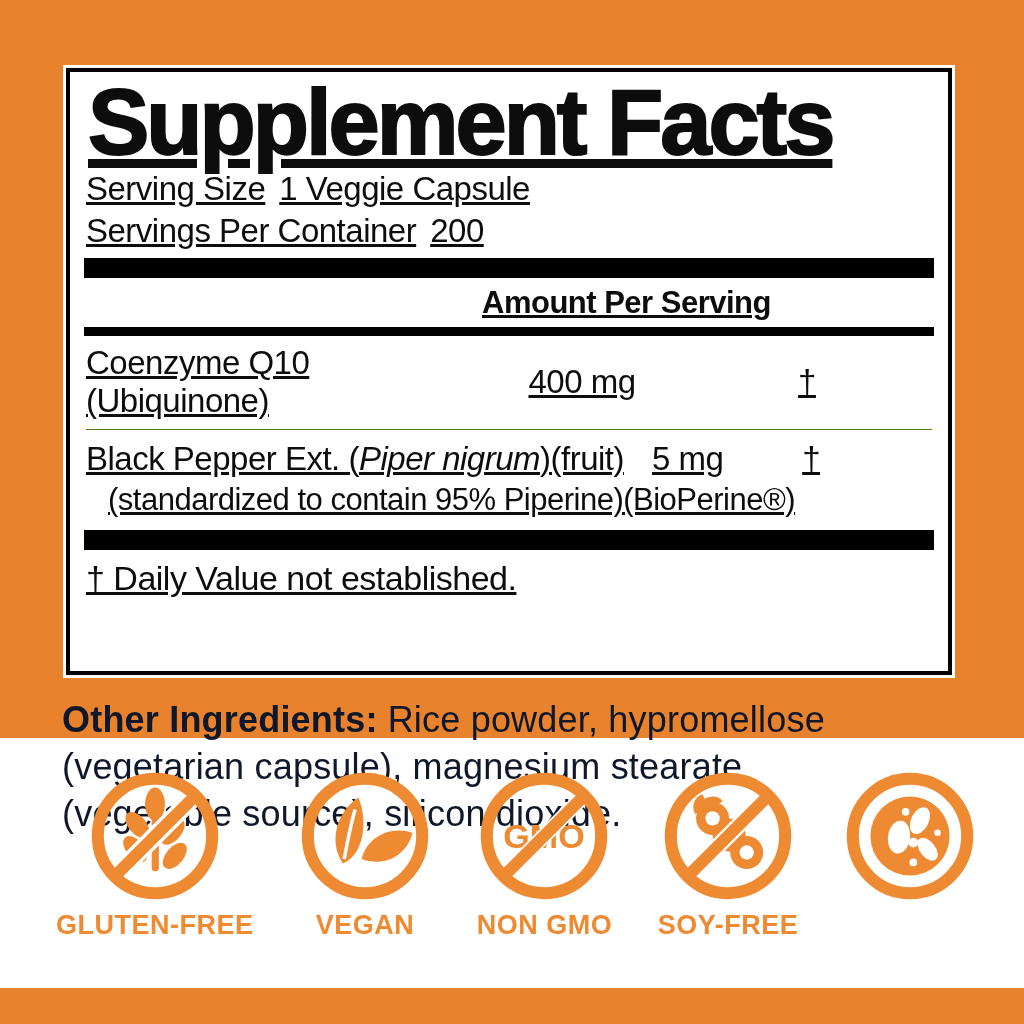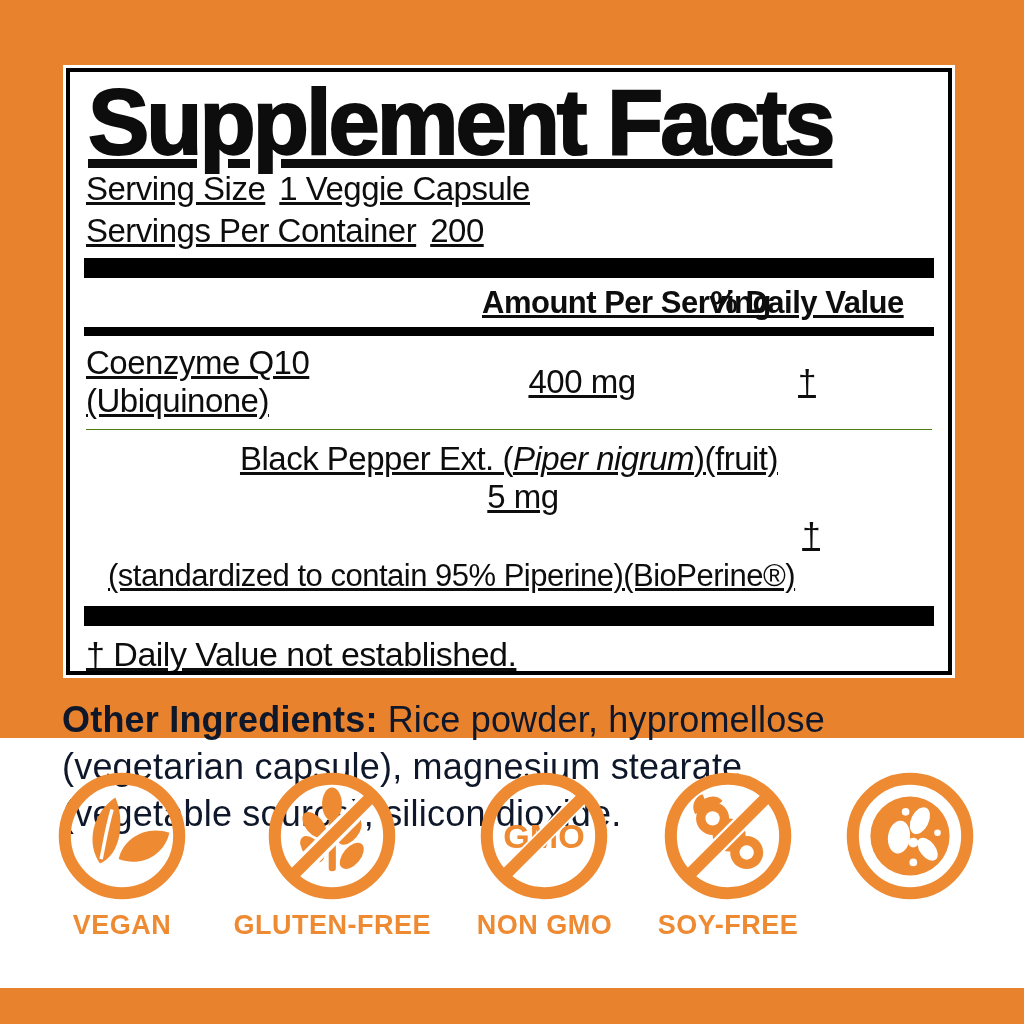--- a/index.html
+++ b/index.html
@@ -64,21 +64,21 @@
   .c { text-align: center; }
   .header-row { padding: 7px 0 6px 0; }
   .header-row .col-h {
     font-size: 31px;
     font-weight: bold;
     letter-spacing: -0.5px;
     white-space: nowrap;
   }
   .row { font-size: 33px; letter-spacing: -0.5px; }
   .row-1 { padding: 8px 0 9px 0; border-bottom: 1px solid #4d7c0f; }
-  .row-2 { display: flex; align-items: center; padding-top: 10px; flex-direction: column; }
+  .row-2 { display: flex; align-items: center; padding-top: 10px; }
   .row-2 .amount { margin-left: 28px; }
   .row-2 .dv { margin-left: auto; margin-right: 112px; }
   .subline {
     font-size: 31px;
     letter-spacing: -0.5px;
     padding: 4px 0 10px 22px;
   }
   .bar.t2 { margin-top: 2px; }
   .footnote {
     font-size: 34px;
@@ -141,21 +141,20 @@
       </div>
       <div class="serving-line">
         <span>Servings Per Container</span><span class="val">200</span>
       </div>
 
       <div class="bar thick t1"></div>
 
       <div class="grid header-row">
         <div></div>
         <div class="c col-h">Amount Per Serving</div>
-        <div class="c col-h">% Daily Value</div>
       </div>
 
       <div class="bar mid"></div>
 
       <div class="grid row row-1">
         <div>Coenzyme Q10 (Ubiquinone)</div>
         <div class="c">400 mg</div>
         <div class="c">†</div>
       </div>
 
@@ -170,46 +169,46 @@
 
       <div class="footnote">† Daily Value not established.</div>
     </section>
 
     <p class="other-ing">
       <strong>Other Ingredients:</strong><span>Rice powder, hypromellose (vegetarian capsule), magnesium stearate (vegetable source), silicon dioxide.</span>
     </p>
   </div>
 
   <div class="badges-strip">
-
-    <div class="badge">
-      <svg viewBox="0 0 120 120">
-        <path d="M54 25 C33 39 27 67 40 85 C59 77 63 46 54 25 Z" fill="currentColor"></path>
-        <path d="M51 36 C46 53 44 67 41 81" stroke="#fff" stroke-width="3.2" fill="none"></path>
-        <path d="M57 81 C61 62 82 50 103 57 C99 77 77 89 57 81 Z" fill="currentColor"></path>
-        <circle cx="60" cy="60" r="52" fill="none" stroke="currentColor" stroke-width="11"></circle>
-      </svg>
-      <div class="badge-label">VEGAN</div>
-    </div>
 
     <div class="badge">
       <svg viewBox="0 0 120 120">
         <g fill="currentColor">
           <rect x="57" y="30" width="6.5" height="62" rx="3"></rect>
           <ellipse cx="60" cy="31" rx="9" ry="15"></ellipse>
           <ellipse cx="44" cy="50" rx="8" ry="14" transform="rotate(-40 44 50)"></ellipse>
           <ellipse cx="42" cy="72" rx="8" ry="14" transform="rotate(-40 42 72)"></ellipse>
           <ellipse cx="76" cy="56" rx="8" ry="14" transform="rotate(40 76 56)"></ellipse>
           <ellipse cx="78" cy="78" rx="8" ry="14" transform="rotate(40 78 78)"></ellipse>
         </g>
         <line x1="27" y1="93" x2="93" y2="27" stroke="#fff" stroke-width="17"></line>
         <line x1="25" y1="95" x2="95" y2="25" stroke="currentColor" stroke-width="11"></line>
         <circle cx="60" cy="60" r="52" fill="none" stroke="currentColor" stroke-width="11"></circle>
       </svg>
       <div class="badge-label">GLUTEN-FREE</div>
+    </div>
+
+    <div class="badge">
+      <svg viewBox="0 0 120 120">
+        <path d="M54 25 C33 39 27 67 40 85 C59 77 63 46 54 25 Z" fill="currentColor"></path>
+        <path d="M51 36 C46 53 44 67 41 81" stroke="#fff" stroke-width="3.2" fill="none"></path>
+        <path d="M57 81 C61 62 82 50 103 57 C99 77 77 89 57 81 Z" fill="currentColor"></path>
+        <circle cx="60" cy="60" r="52" fill="none" stroke="currentColor" stroke-width="11"></circle>
+      </svg>
+      <div class="badge-label">VEGAN</div>
     </div>
 
     <div class="badge">
       <svg viewBox="0 0 120 120">
         <text x="60" y="71" text-anchor="middle" font-family="Liberation Sans, sans-serif" font-size="31" font-weight="bold" fill="currentColor">GMO</text>
         <line x1="27" y1="93" x2="93" y2="27" stroke="#fff" stroke-width="14"></line>
         <line x1="25" y1="95" x2="95" y2="25" stroke="currentColor" stroke-width="11"></line>
         <circle cx="60" cy="60" r="52" fill="none" stroke="currentColor" stroke-width="11"></circle>
       </svg>
 

